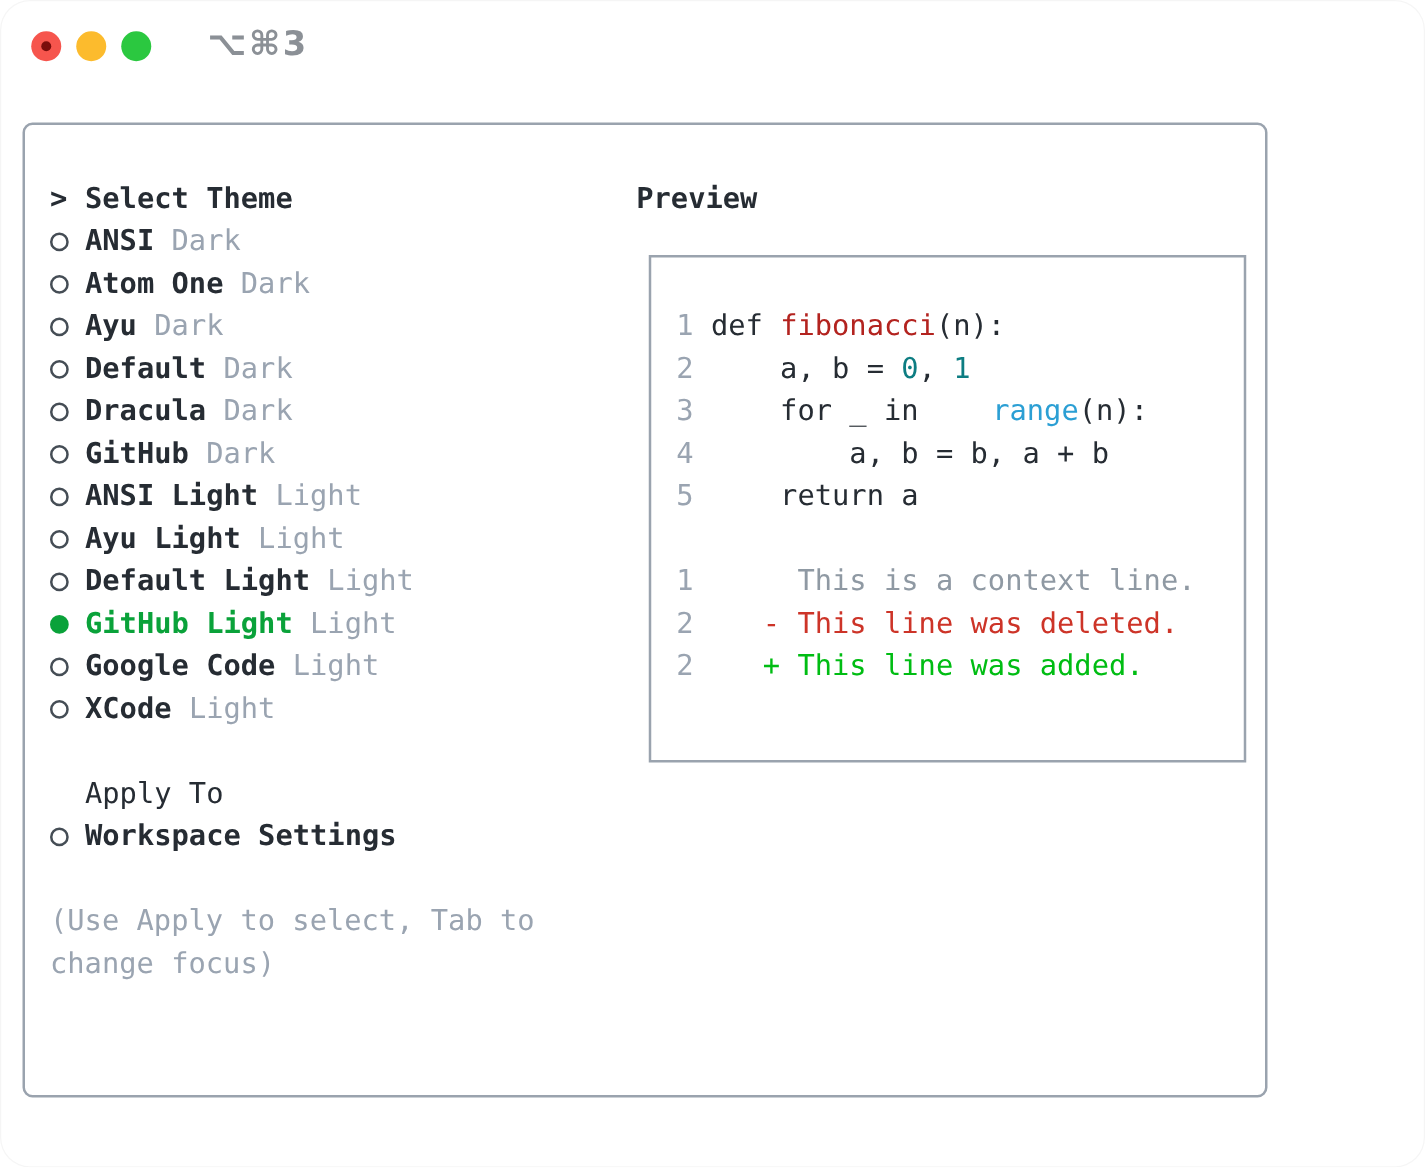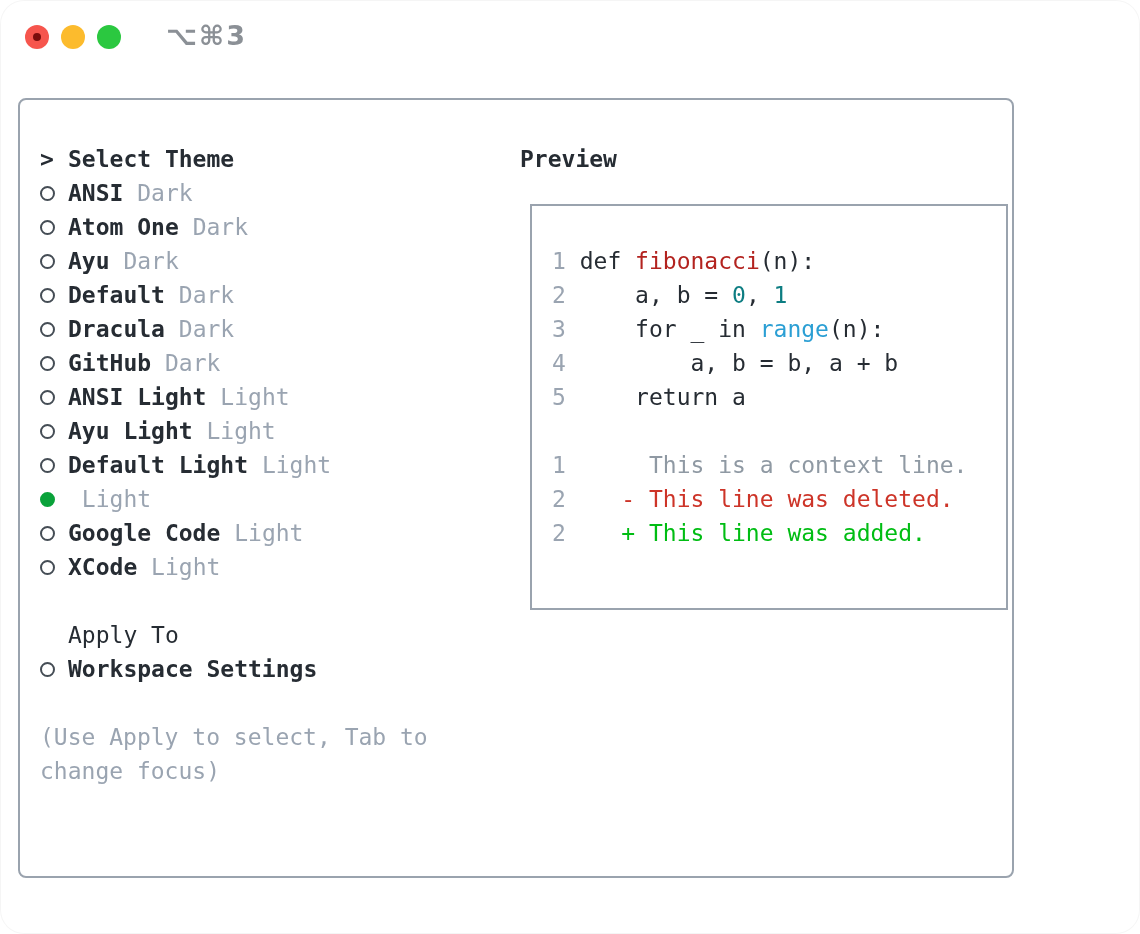--- a/index.html
+++ b/index.html
@@ -23,21 +23,21 @@
                    border-radius:50%;background:#7b0d0c;}
   .tl-min{left:61px;background:var(--traffic-yellow);}
   .tl-max{left:97px;background:var(--traffic-green);}
   .win-title{position:absolute;left:166px;top:20px;font-family:"DejaVu Sans",sans-serif;
              font-size:27px;font-weight:600;color:var(--title-gray);letter-spacing:2px;}
 
   
   .panel{position:absolute;left:18px;top:98px;width:996px;height:780px;box-sizing:border-box;
          border:2px solid var(--border);border-radius:8px;background:#fff;}
   .col-left{position:absolute;left:20px;top:42px;width:445px;}
-  .col-right{position:absolute;left:500px;top:42px;width:500px;}
+  .col-right{position:absolute;left:489px;top:42px;width:500px;}
 
   .row{display:flex;align-items:center;height:34px;font-size:23px;color:var(--text);white-space:pre;}
   .pfx{flex:0 0 28px;width:28px;display:flex;align-items:center;}
   .caret{font-weight:bold;color:var(--text);}
   .hdr{font-weight:bold;color:var(--text);}
   .radio{width:11px;height:11px;border:2px solid var(--radio-outline);border-radius:50%;}
   .row.on .radio{background:var(--selection-green);border-color:var(--selection-green);}
   .row.on .t-name{color:var(--selection-green);}
   .t-name{color:var(--text);font-weight:bold;}
   .t-variant{color:var(--muted);}
@@ -46,21 +46,21 @@
 
   
   .preview-hdr{height:34px;display:flex;align-items:center;font-size:23px;font-weight:bold;color:var(--text);}
   .pbox{margin:28px 0 0 10px;width:478px;height:406px;box-sizing:border-box;
         border:2px solid var(--border);padding:38px 0 0 20px;overflow:hidden;background:#fff;}
   .cl{height:34px;display:flex;align-items:center;font-size:23px;white-space:pre;color:var(--text);}
   .ln{color:var(--muted);}
   .tk-p{color:var(--text);}
   .tk-fn{color:var(--function-red);}
   .tk-num{color:var(--number-teal);}
-  .tk-b{color:var(--builtin-blue);}
+  .tk-b{color:var(--builtin-blue);margin-left:45px;}
   .tk-ctx{color:var(--context-gray);margin-top:24px;}
   .tk-del{color:var(--diff-deleted);margin-top:24px;}
   .tk-add{color:var(--diff-added);}
 </style>
 </head>
 <body>
 
 <div class="window">
 
   <div class="titlebar">
@@ -83,21 +83,21 @@
 
       <div class="row"><span class="pfx"><span class="radio"></span></span><span class="t-name">ANSI</span><span> </span><span class="t-variant">Dark</span></div>
           <div class="row"><span class="pfx"><span class="radio"></span></span><span class="t-name">Atom One</span><span> </span><span class="t-variant">Dark</span></div>
           <div class="row"><span class="pfx"><span class="radio"></span></span><span class="t-name">Ayu</span><span> </span><span class="t-variant">Dark</span></div>
           <div class="row"><span class="pfx"><span class="radio"></span></span><span class="t-name">Default</span><span> </span><span class="t-variant">Dark</span></div>
           <div class="row"><span class="pfx"><span class="radio"></span></span><span class="t-name">Dracula</span><span> </span><span class="t-variant">Dark</span></div>
           <div class="row"><span class="pfx"><span class="radio"></span></span><span class="t-name">GitHub</span><span> </span><span class="t-variant">Dark</span></div>
           <div class="row"><span class="pfx"><span class="radio"></span></span><span class="t-name">ANSI Light</span><span> </span><span class="t-variant">Light</span></div>
           <div class="row"><span class="pfx"><span class="radio"></span></span><span class="t-name">Ayu Light</span><span> </span><span class="t-variant">Light</span></div>
           <div class="row"><span class="pfx"><span class="radio"></span></span><span class="t-name">Default Light</span><span> </span><span class="t-variant">Light</span></div>
-          <div class="row on"><span class="pfx"><span class="radio"></span></span><span> </span><span class="t-variant">Light</span></div>
+          <div class="row on"><span class="pfx"><span class="radio"></span></span><span class="t-name">GitHub Light</span><span> </span><span class="t-variant">Light</span></div>
           <div class="row"><span class="pfx"><span class="radio"></span></span><span class="t-name">Google Code</span><span> </span><span class="t-variant">Light</span></div>
           <div class="row"><span class="pfx"><span class="radio"></span></span><span class="t-name">XCode</span><span> </span><span class="t-variant">Light</span></div>
         </div>
 
       <div class="spacer"></div>
 
       <div class="row">
         <span class="pfx"></span>
         <span>Apply To</span>
       </div>

